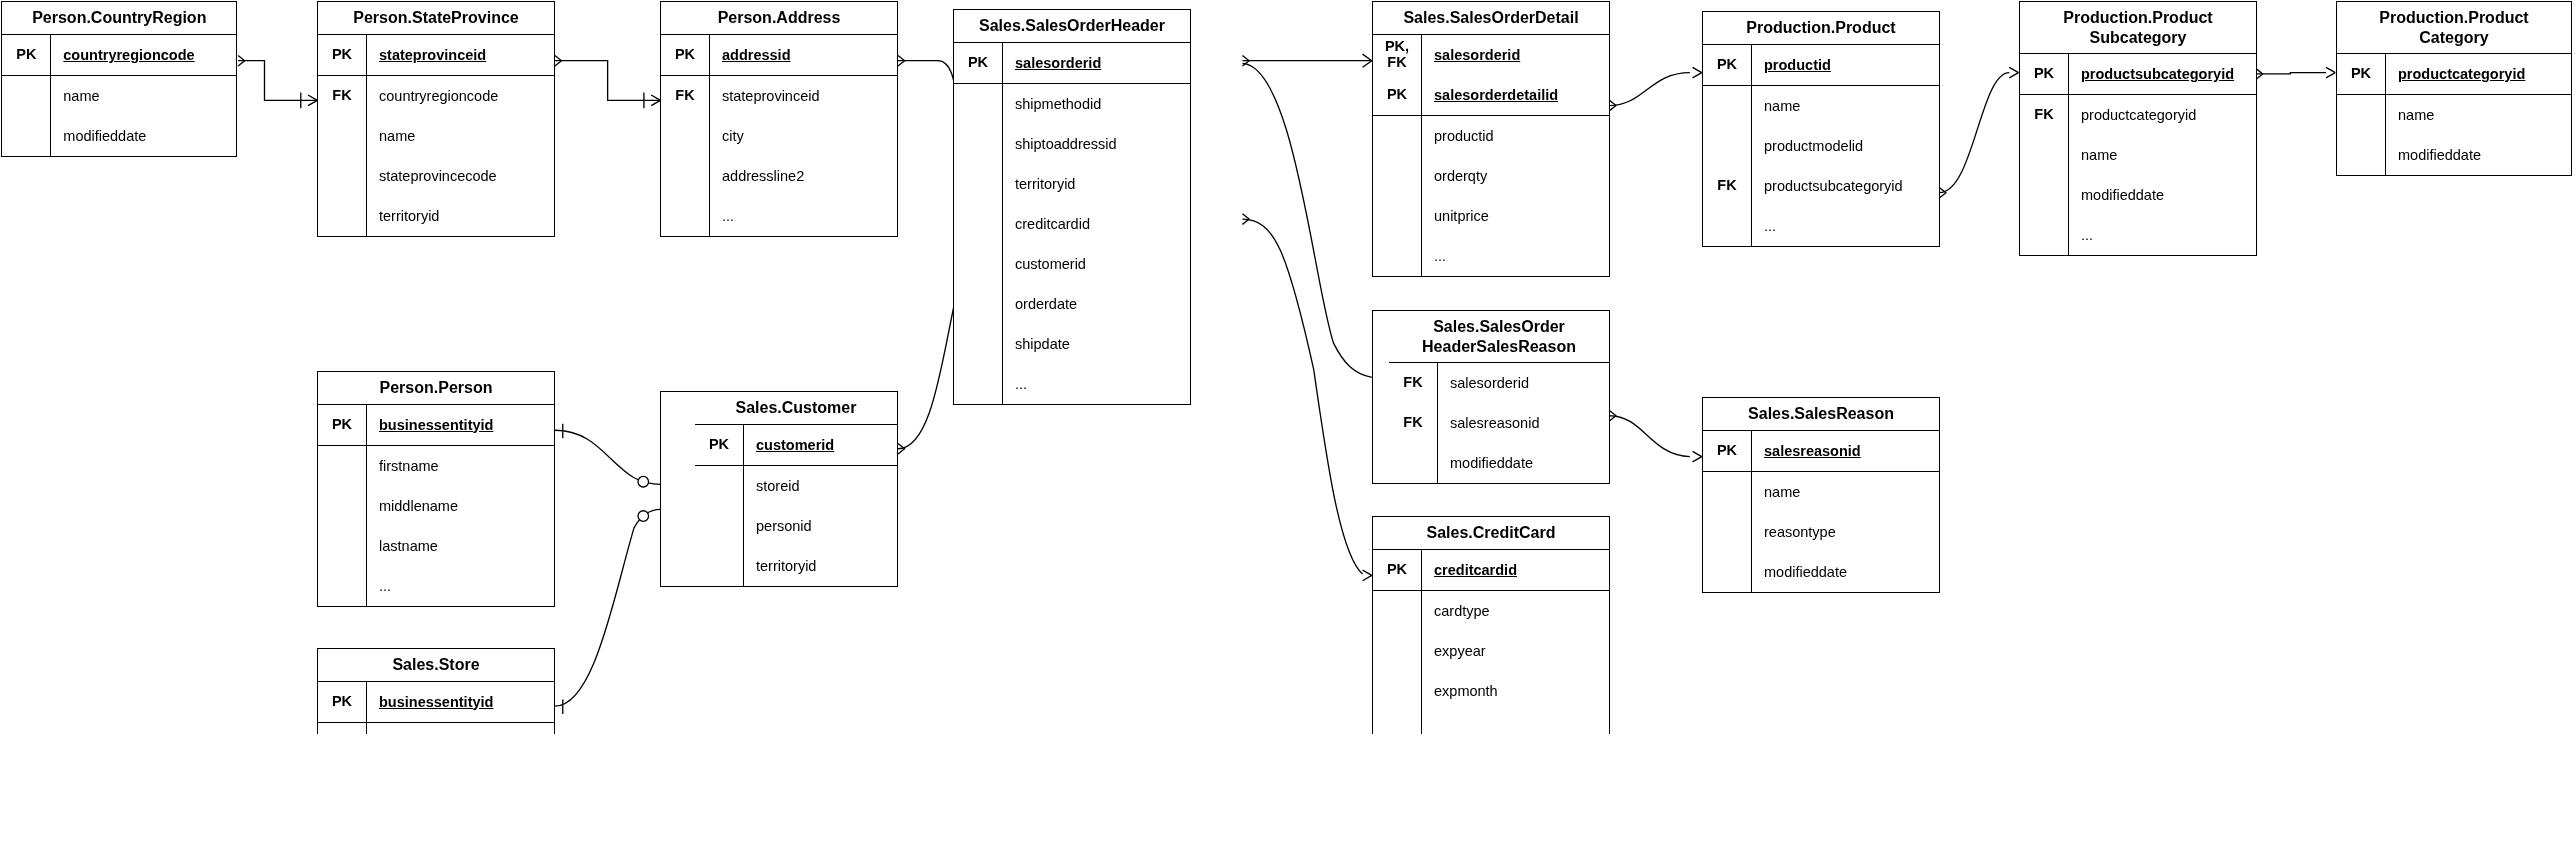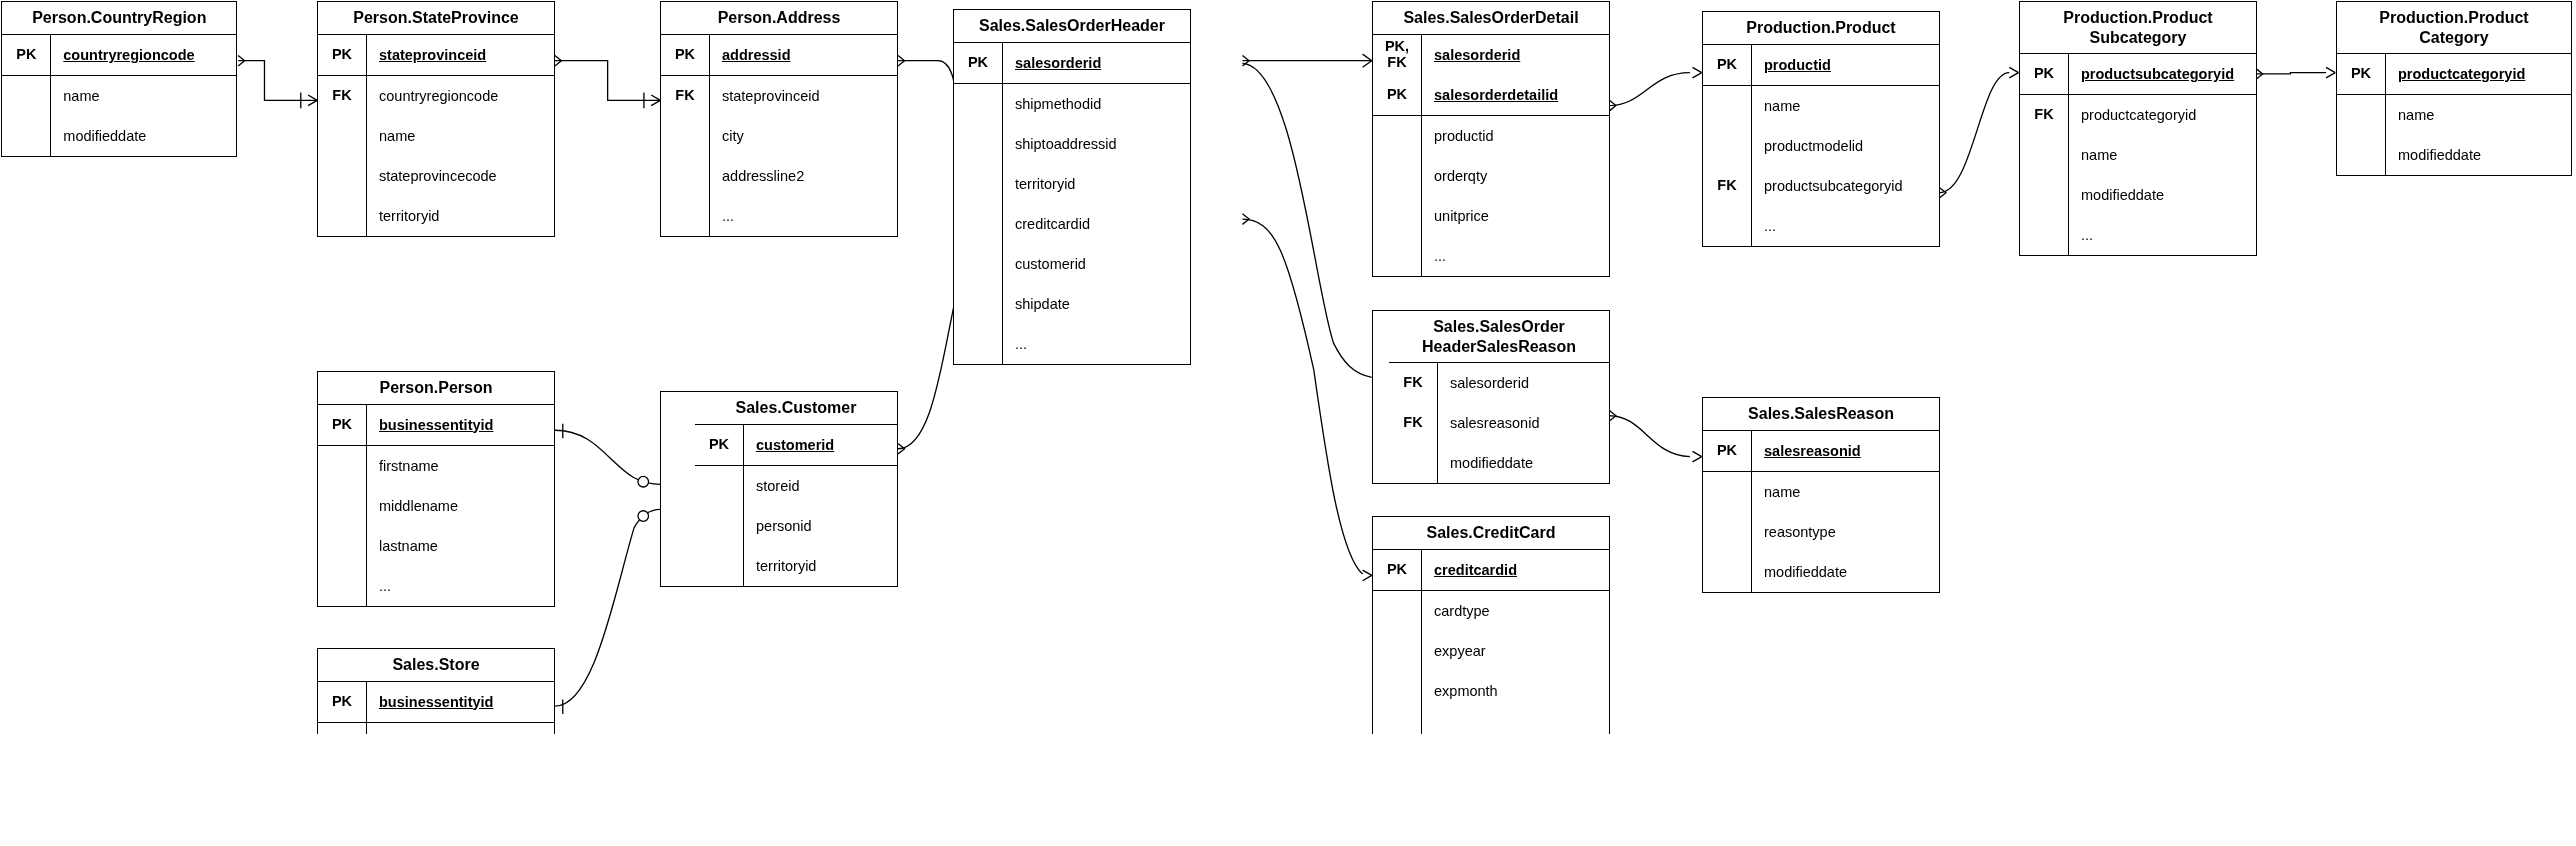--- a/index.html
+++ b/index.html
@@ -221,20 +221,24 @@
     <div class="attr-row">
       <div class="key-cell"></div>
       <div class="name-cell">creditcardid</div>
     </div>
     <div class="attr-row">
       <div class="key-cell"></div>
       <div class="name-cell">customerid</div>
     </div>
     <div class="attr-row">
       <div class="key-cell"></div>
+      <div class="name-cell">orderdate</div>
+    </div>
+    <div class="attr-row">
+      <div class="key-cell"></div>
       <div class="name-cell">shipdate</div>
     </div>
     <div class="attr-row">
       <div class="key-cell"></div>
       <div class="name-cell">...</div>
     </div>
   </div>
 
   <div class="entity" style="left:1372px; top:1.3px; width:238px;">
     <div class="entity-title">Sales.SalesOrderDetail</div>

